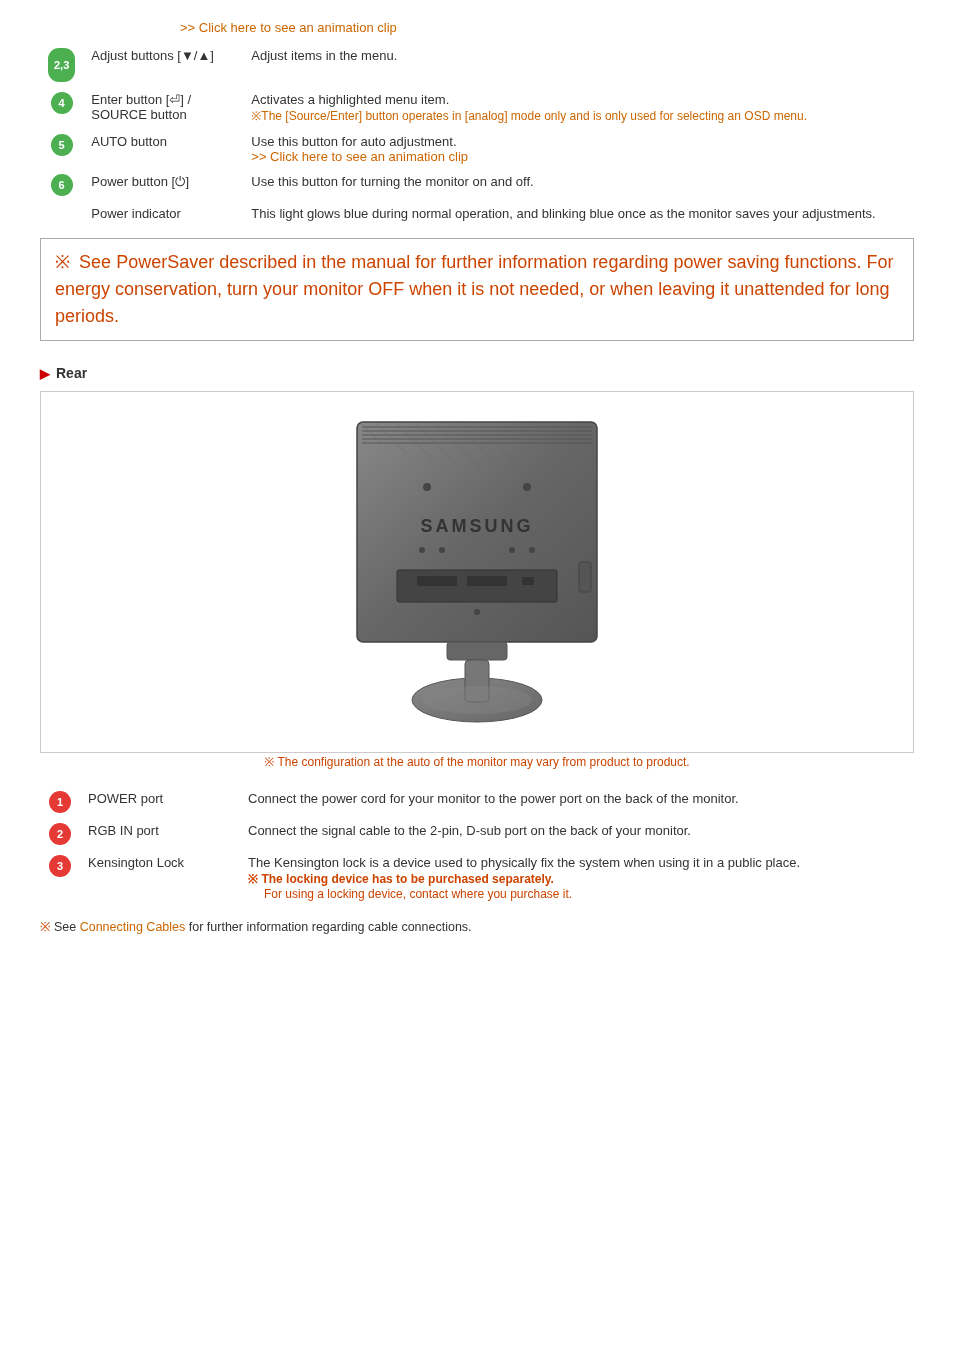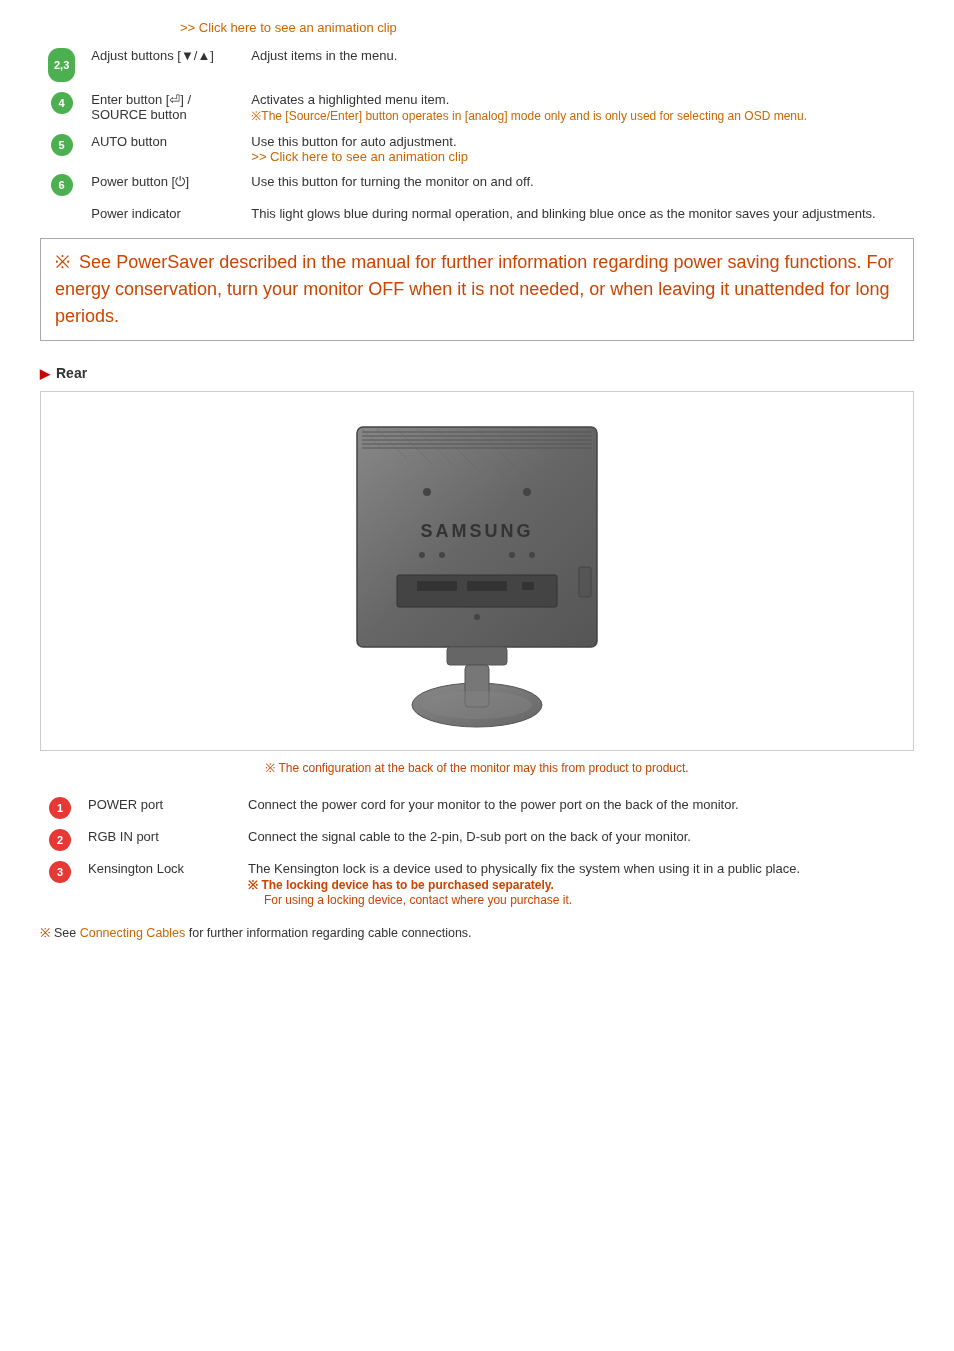--- a/index.html
+++ b/index.html
@@ -89,25 +89,25 @@
       align-items: center;
       gap: 6px;
       font-weight: bold;
       font-size: 14px;
       color: #333;
       margin-bottom: 10px;
     }
 
     .rear-image-container {
       border: 1px solid #ccc;
-      padding: 13px;
-      margin-bottom: 8px;
+      padding: 20px;
+      margin-bottom: 0;
       min-height: 360px;
       display: flex;
-      align-items: flex-end;
+      align-items: flex-start;
       justify-content: center;
     }
   </style>
 </head>
 <body>
 
 <div style="margin-bottom: 8px;">
   <a class="animation-link" href="#">&gt;&gt; Click here to see an animation clip</a>
 </div>
 
@@ -242,21 +242,21 @@
     <ellipse cx="150" cy="288" rx="65" ry="22" fill="url(#standGrad)" stroke="#555" stroke-width="1"></ellipse>
 
     <rect x="138" y="248" width="24" height="42" rx="4" fill="#777" stroke="#555" stroke-width="1"></rect>
 
     <ellipse cx="150" cy="288" rx="55" ry="14" fill="#888" opacity="0.4"></ellipse>
   </svg>
 </div>
 
 <div style="text-align:center; margin-bottom: 16px;">
   <span style="color:#cc4400; font-size:12px;">※ </span>
-  <span style="color:#cc4400; font-size:12px;">The configuration at the back of the monitor may this from product to product.</span>
+  <span style="color:#cc4400; font-size:12px;">The configuration at the auto of the monitor may vary from product to product.</span>
 </div>
 
 <table class="button-table">
   <tbody id="port-rows">
       <tr>
         <td class="badge-cell"><span class="badge badge-red">1</span></td>
         <td class="label-cell">POWER port</td>
         <td class="desc-cell">
           <div>Connect the power cord for your monitor to the power port on the back of the monitor.</div>
         </td>

